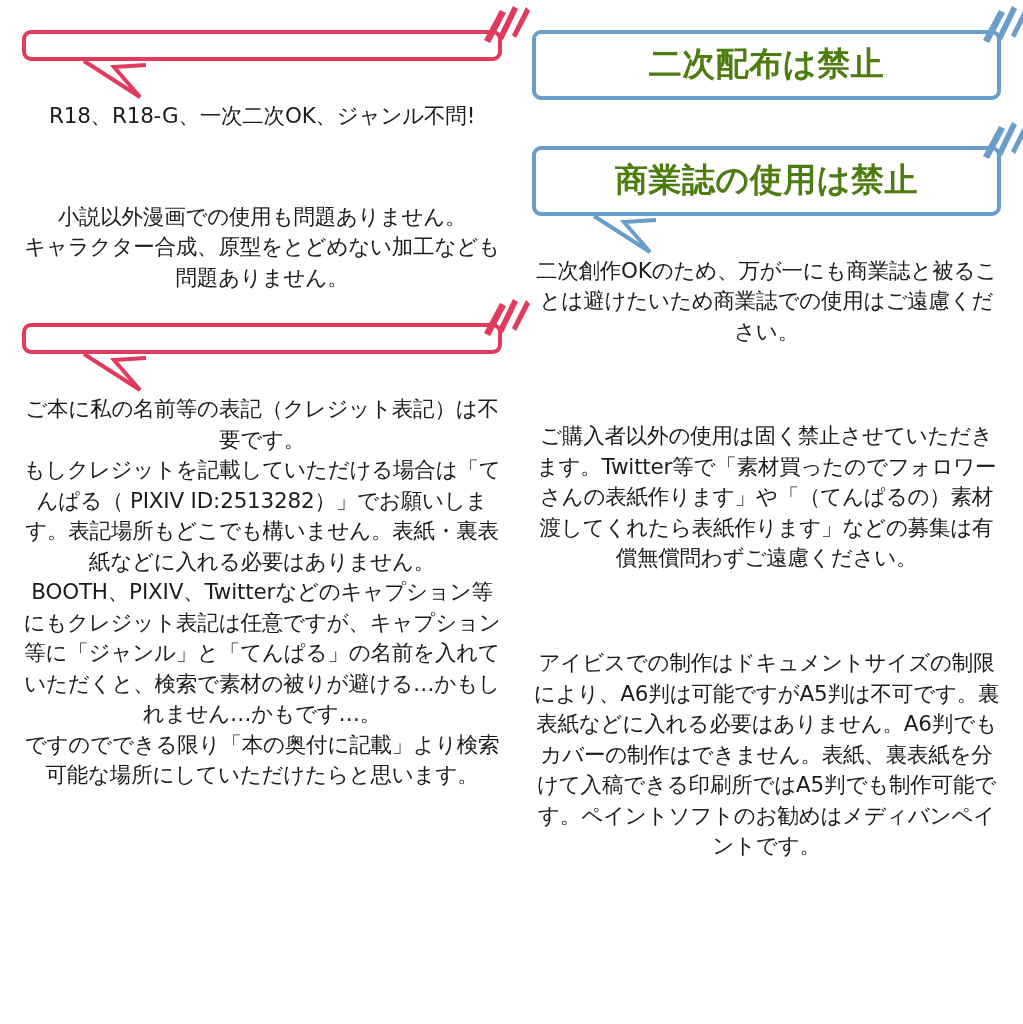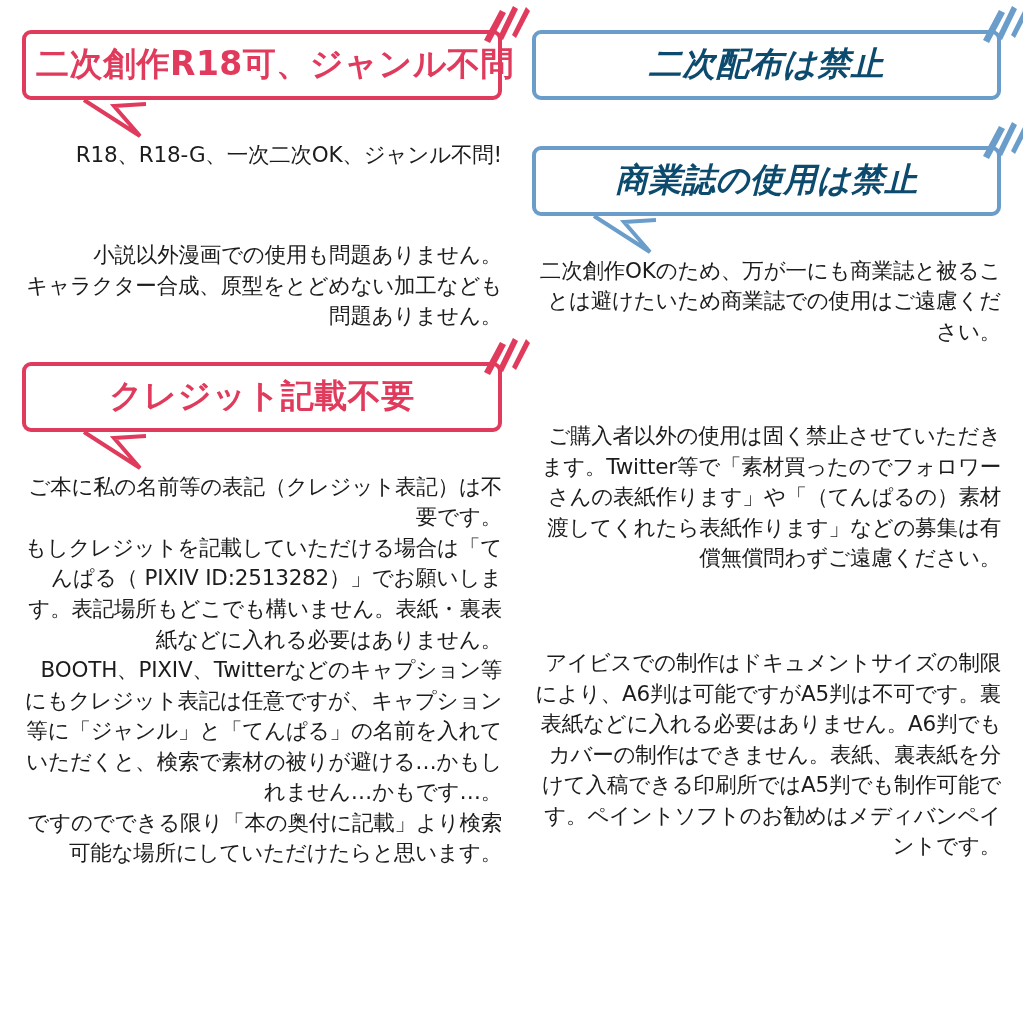--- a/index.html
+++ b/index.html
@@ -55,21 +55,21 @@
 
   .callout-title {
     font-family: "DejaVu Sans", "Liberation Sans", sans-serif;
     font-weight: bold;
     font-size: 33px;
     letter-spacing: 0.5px;
     color: #E03A5C;
     white-space: nowrap;
     line-height: 1.18;
   }
-  .callout.blue .callout-title { color: #0c4a6e; font-style: italic; }
+  .callout.blue .callout-title { color: #4d7c0f; }
 
   
   .tail {
     position: absolute;
     left: 62px;
     top: 100%;
     width: 64px;
     height: 42px;
     pointer-events: none;
   }
@@ -87,38 +87,37 @@
   .sparkle svg { display: block; }
 
   
   .body-text {
     font-family: "DejaVu Sans", "Liberation Sans", sans-serif;
     font-size: 21.5px;
     line-height: 1.42;
     color: #1c1c1c;
     letter-spacing: -0.2px;
     white-space: pre-line;
-    text-align: right;
+    text-align: center;
   }
   .gap-30 { height: 30px; }
   .gap-34 { height: 34px; }
   .gap-40 { height: 40px; }
   .gap-46 { height: 46px; }
 </style>
 </head>
 <body>
 
 <div class="sheet">
 
   <div class="column column-left">
 
     <div class="section">
       <div class="callout-wrap">
         <div class="callout">
-          <div class="callout-title">二次創作R18可、ジャンル不問</div>
           <span class="sparkle">
             <svg width="52" height="46" viewBox="0 0 52 46">
               <path d="M4 40 L20 10 L26 13 L10 43 Z" fill="#E03A5C"></path>
               <path d="M18 37 L33 6 L38 9 L23 40 Z" fill="#E03A5C"></path>
               <path d="M32 35 L46 7 L50 11 L36 38 Z" fill="#E03A5C"></path>
             </svg>
           </span>
         </div>
         <span class="tail">
           <svg width="64" height="42" viewBox="0 0 64 42">
@@ -136,21 +135,20 @@
       <div class="gap-40"></div>
       <div class="body-text">小説以外漫画での使用も問題ありません。
 キャラクター合成、原型をとどめない加工なども問題ありません。</div>
     </div>
 
     <div class="gap-30"></div>
 
     <div class="section">
       <div class="callout-wrap">
         <div class="callout">
-          <div class="callout-title">クレジット記載不要</div>
           <span class="sparkle">
             <svg width="52" height="46" viewBox="0 0 52 46">
               <path d="M4 40 L20 10 L26 13 L10 43 Z" fill="#E03A5C"></path>
               <path d="M18 37 L33 6 L38 9 L23 40 Z" fill="#E03A5C"></path>
               <path d="M32 35 L46 7 L50 11 L36 38 Z" fill="#E03A5C"></path>
             </svg>
           </span>
         </div>
         <span class="tail">
           <svg width="64" height="42" viewBox="0 0 64 42">

